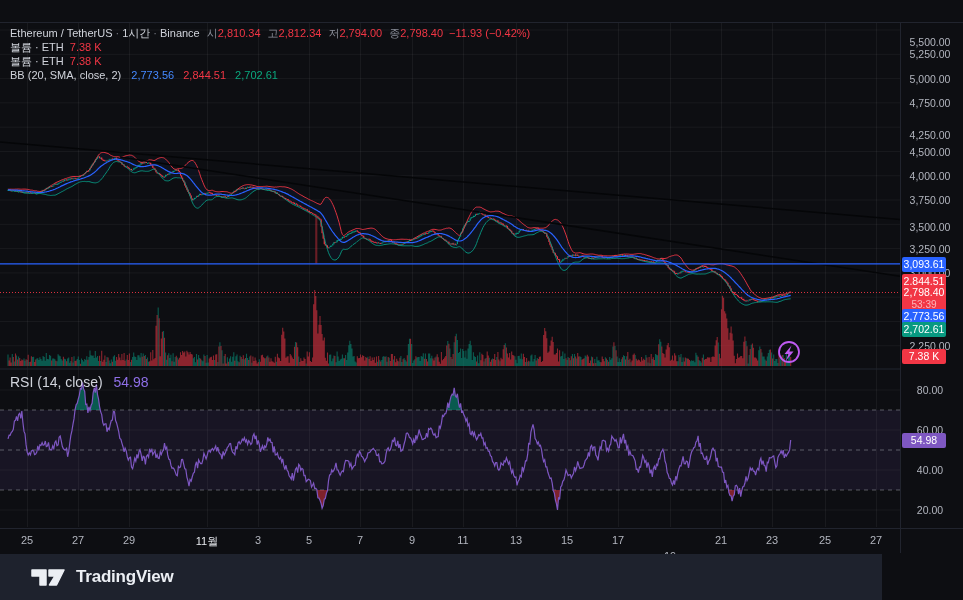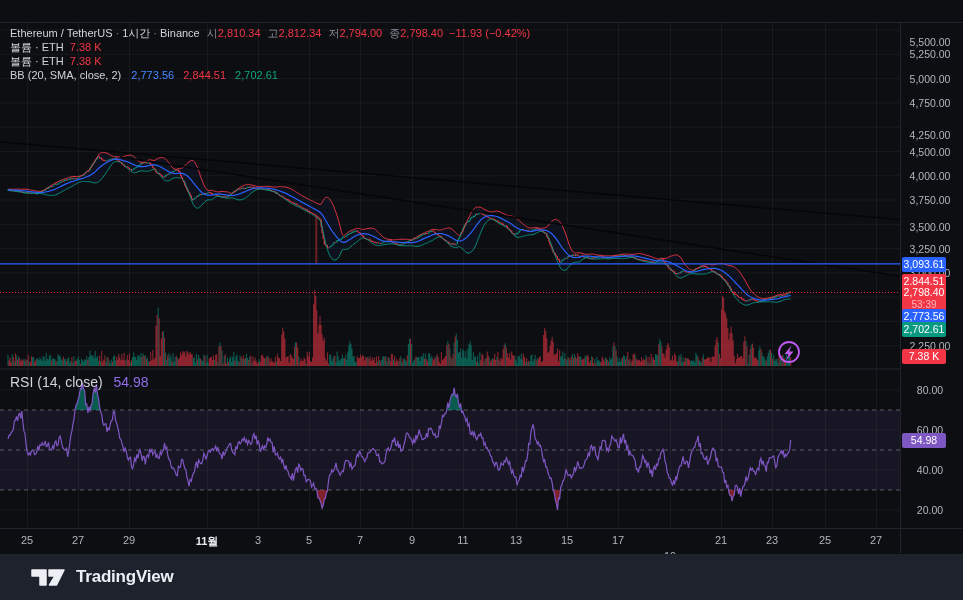--- a/index.html
+++ b/index.html
@@ -16,26 +16,26 @@
   .olab{color:#8b8f9a;margin-left:7px;}
   .red{color:#f23645;}
   .blue{color:#4589ff;}
   .green{color:#0aa87e;}
   .purple{color:#8f6fe8;}
   .vlabel{color:#d1d4dc;margin-top:24px;}
   .vval{color:#f23645;margin-left:6px;}
   #rsilegend{position:absolute;left:10px;top:374px;z-index:20;font-size:14px;color:#d1d4dc;white-space:nowrap;}
   .axis-label{position:absolute;left:902px;width:56px;text-align:center;font-size:10.5px;color:#b2b5be;z-index:5;}
   .time-label{position:absolute;top:534px;transform:translateX(-50%);font-size:11px;color:#b2b5be;z-index:5;}
-  .time-label.bold{color:#e8eaef;font-weight:700;}
+  .time-label.bold{color:#e8eaef;font-weight:400;}
   .badge{position:absolute;left:902px;width:44px;height:15px;line-height:15px;border-radius:2px;
          text-align:center;font-size:10.5px;color:#fff;z-index:10;}
   .badge .bsub{display:block;line-height:11px;font-size:10px;color:rgba(255,255,255,0.62);margin-top:-1px;}
   .badge.tall{height:27px;}
-  #footer{position:absolute;left:0;top:554px;width:963px;height:46px;background:#1e222d;z-index:30;
+  #footer{position:absolute;left:0;top:554px;width:882px;height:46px;background:#1e222d;z-index:30;
           display:flex;align-items:center;padding-left:30px;box-sizing:border-box;}
   #footer .brand{color:#eceff4;font-size:17px;font-weight:700;margin-left:10px;letter-spacing:-0.2px;}
 </style>
 </head>
 <body>
 
 <div id="stage">
 
 
   <svg id="chartsvg" width="963" height="600">

